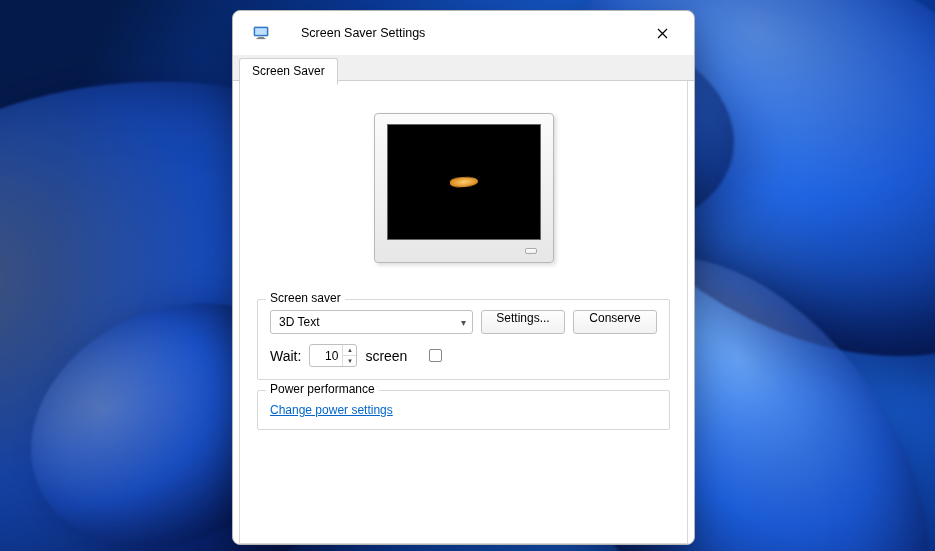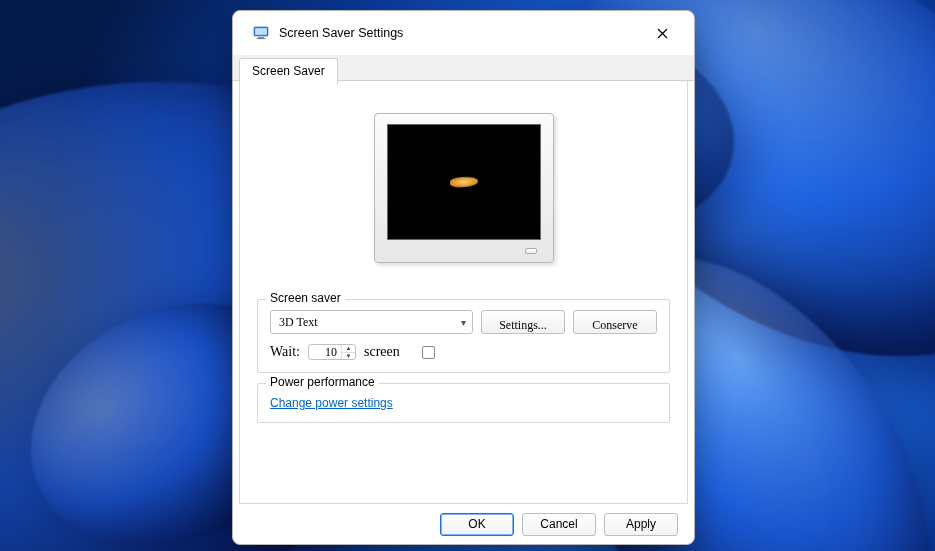--- a/index.html
+++ b/index.html
@@ -34,21 +34,21 @@
     background: #ffffff;
     border: 1px solid #b5b5b5;
     border-radius: 8px;
     box-shadow: 0 12px 36px rgba(0,0,0,0.35);
     display: flex; flex-direction: column;
   }
   .titlebar {
     height: 44px;
     display: flex; align-items: center;
     padding: 0 12px 0 20px;
-    border-top-left-radius: 8px; border-top-right-radius: 8px;
+    border-top-left-radius: 8px; border-top-right-radius: 8px; gap: 22px;
   }
   .title-icon { width:16px; height:16px; margin-right:10px; display:flex; align-items:center; justify-content:center; }
   .title-text { font-size: 12.5px; color:#000; flex:1; }
   .close-btn {
     width: 40px; height: 30px; display:flex; align-items:center; justify-content:center;
     border-radius: 4px; cursor: default;
   }
   .close-btn svg { stroke:#000; stroke-width:1.2; }
 
   
@@ -121,44 +121,44 @@
     margin-top: 10px;
     padding: 10px 12px 12px 12px;
     position: relative;
   }
   .legend {
     position: absolute; top: -9px; left: 8px;
     background: #fff; padding: 0 4px;
     font-size: 12px; color:#000;
   }
 
-  .row { display:flex; align-items:center; gap:8px;font-family:Liberation Serif, serif; }
+  .row { display:flex; align-items:center; gap:8px; }
   .row + .row { margin-top:10px; }
 
   .combo {
     flex:1; height:24px;
     border:1px solid #c0c0c0; border-radius:3px;
     background:#fff;
     display:flex; align-items:center; justify-content:space-between;
     padding: 0 6px 0 8px;
     font-size:12px;
   }
   .combo .chev { font-size:10px; color:#555; }
 
   .wbtn {
     height:24px; min-width:84px;
     border:1px solid #c0c0c0; border-radius:3px;
     background: linear-gradient(#fefefe,#f2f2f2);
-    display:inline-flex; align-items:flex-end; justify-content:center;
+    display:inline-flex; align-items:flex-start; justify-content:center;
     font-size:12px; color:#000; padding:0 10px;
   }
 
   .wait-label { font-size:14px; }
   .spinner {
-    width:48px; height:16px;
+    width:48px; height:23px;
     border:1px solid #c0c0c0; border-radius:3px;
     display:flex; align-items:stretch; background:#fff;
   }
   .spinner .val { flex:1; display:flex; align-items:center; justify-content:flex-end; padding-right:4px; font-size:12px; }
   .spinner .arrows { width:14px; display:flex; flex-direction:column; border-left:1px solid #ddd; }
   .spinner .arrows div { flex:1; display:flex; align-items:center; justify-content:center; font-size:6px; color:#444; }
   .spinner .arrows div:first-child { border-bottom:1px solid #ddd; }
 
   .chk {
     width:13px; height:13px; border:1px solid #888; border-radius:2px; background:#fff;
@@ -260,25 +260,14 @@
       </div>
     </div>
 
     <div class="fieldset">
       <div class="legend">Power performance</div>
       <a class="link">Change power settings</a>
     </div>
 
   </div>
 
-  <div class="buttons">
-    <div class="btn default">
-      <span>OK</span>
-    </div>
-    <div class="btn">
-      <span>Cancel</span>
-    </div>
-    <div class="btn">
-      <span>Apply</span>
-    </div>
-  </div>
 
 </div>
 
 </body></html>

